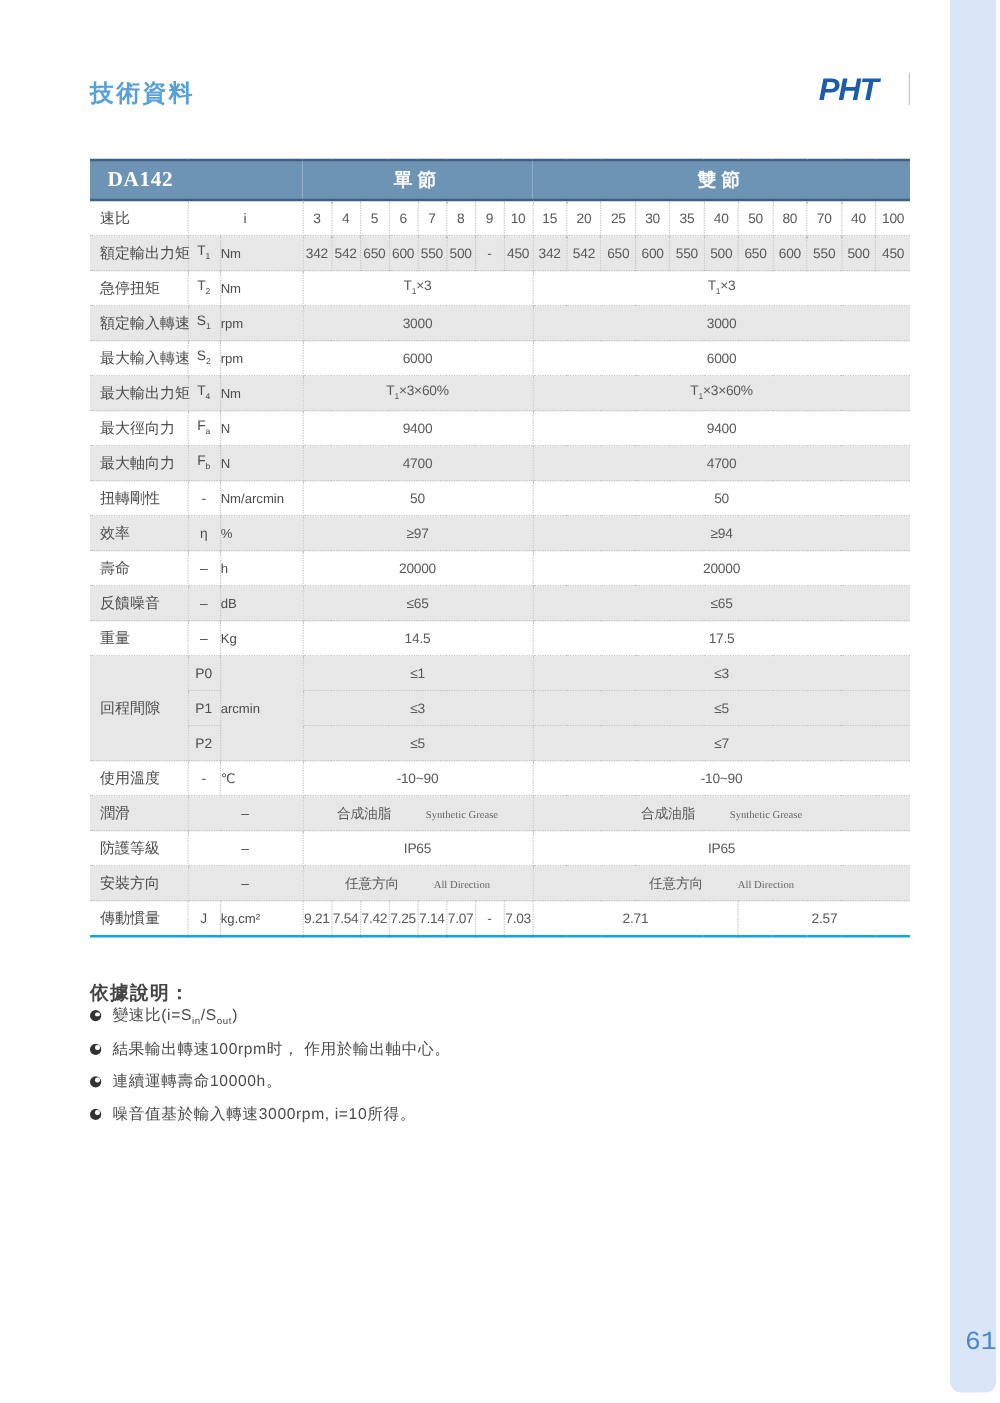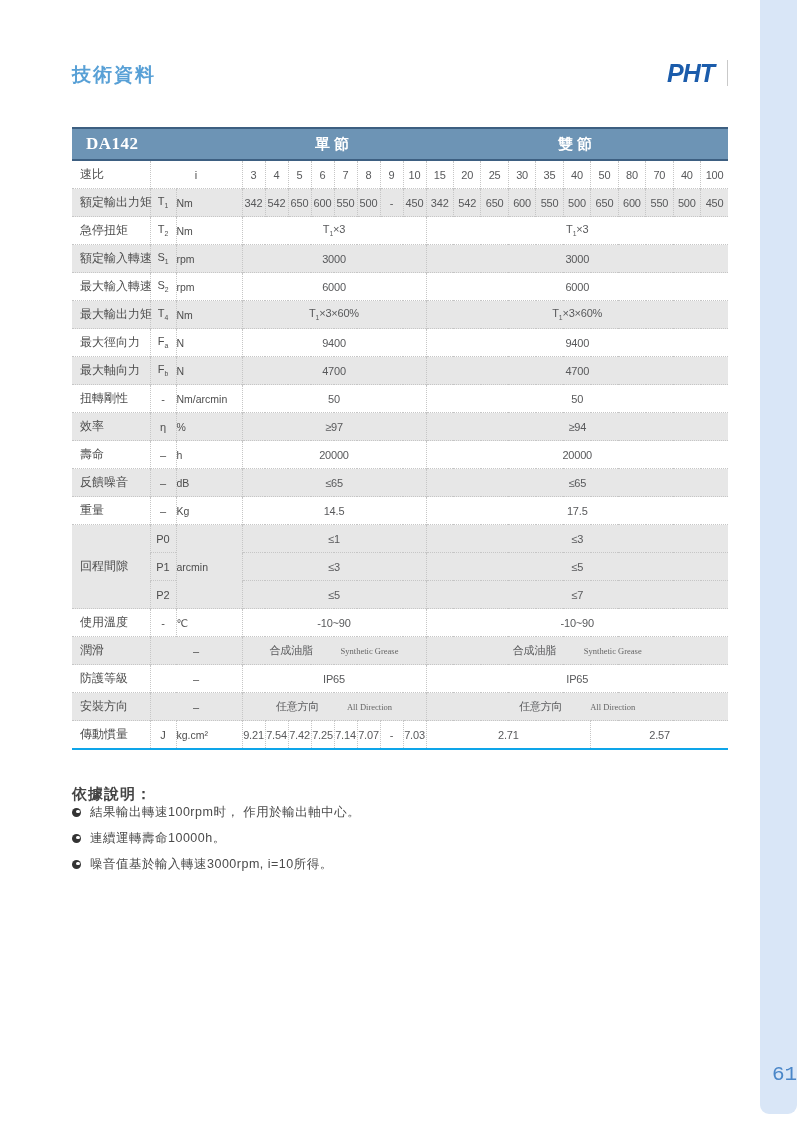--- a/index.html
+++ b/index.html
@@ -2,21 +2,21 @@
 <html style="--accent-blue: #58a0d6; --logo-blue: #1b5cab; --band-blue: #6d94b5; --band-border: #3d5f81; --strip-blue: #d9e6f7; --pagenum-blue: #4a86c8; --row-gray: #e7e7e7; --grid-dot: #c6c6c6;"><head>
 <meta charset="utf-8">
 <style>
   html,body{margin:0;padding:0;}
   body{width:800px;height:1122px;background:#fff;position:relative;overflow:hidden;
        font-family:"Liberation Sans","DejaVu Sans",sans-serif;color:#4d4d4d;}
   .side-strip{position:absolute;top:0;right:3px;width:37px;height:1114px;
        background:var(--strip-blue,#d9e6f7);border-radius:0 0 9px 9px;}
   .page-title{position:absolute;left:72px;top:62px;font-size:19px;font-weight:700;
        letter-spacing:2px;color:var(--accent-blue,#58a0d6);}
-  .brand{position:absolute;right:72px;top:58px;display:flex;align-items:center;gap:13px;height:30px;}
+  .brand{position:absolute;right:72px;top:58px;display:flex;gap:25px;height:30px;}
   .brand-logo{font-family:"Liberation Sans","DejaVu Sans",sans-serif;font-style:italic;
        font-weight:900;font-size:25px;color:var(--logo-blue,#1b5cab);letter-spacing:-1px;}
   .brand-divider{width:1px;height:26px;background:#c9c9c9;}
   .brand-name{font-size:16.5px;font-weight:700;color:#414042;letter-spacing:.3px;white-space:nowrap;}
 
   table{position:absolute;left:72px;top:127px;width:656px;table-layout:fixed;
        border-collapse:collapse;border-bottom:2px solid #0ea5e9;}
   th,td{padding:0;height:27px;font-weight:normal;vertical-align:middle;}
   tr.band th{background:var(--band-blue,#6d94b5);border-top:2px solid var(--band-border,#3d5f81);
        border-bottom:2px solid var(--band-border,#3d5f81);color:#fff;height:30px;
@@ -271,20 +271,24 @@
         <td class="v" colspan="5">2.57</td>
       </tr>
     </tbody>
 </table>
 
 <div class="notes">
   <div class="notes-heading">依據說明：</div>
   <ul id="notes-list">
       <li>
         <span class="bullet"></span>
+        <span class="note-text">變速比(i=S<sub>in</sub>/S<sub>out</sub>)</span>
+      </li>
+      <li>
+        <span class="bullet"></span>
         <span class="note-text">結果輸出轉速100rpm时， 作用於輸出軸中心。</span>
       </li>
       <li>
         <span class="bullet"></span>
         <span class="note-text">連續運轉壽命10000h。</span>
       </li>
       <li>
         <span class="bullet"></span>
         <span class="note-text">噪音值基於輸入轉速3000rpm, i=10所得。</span>
       </li>

